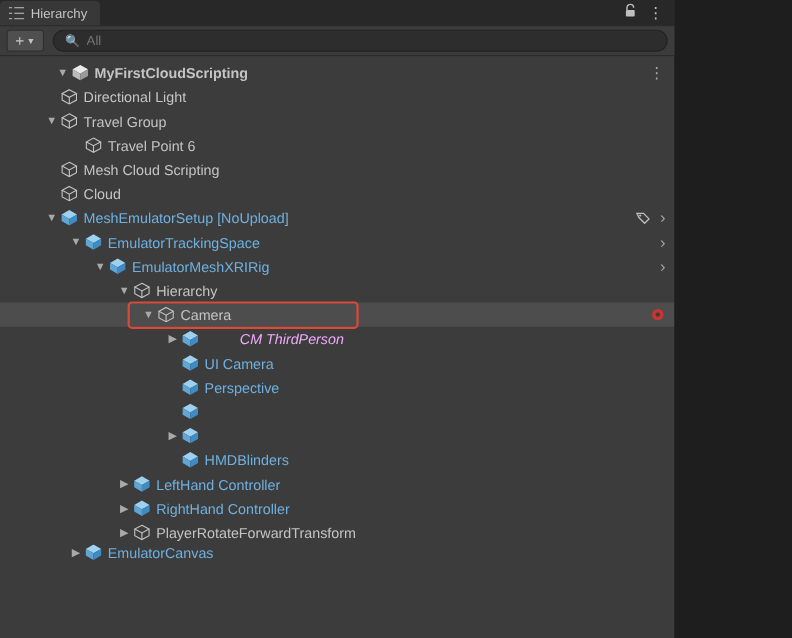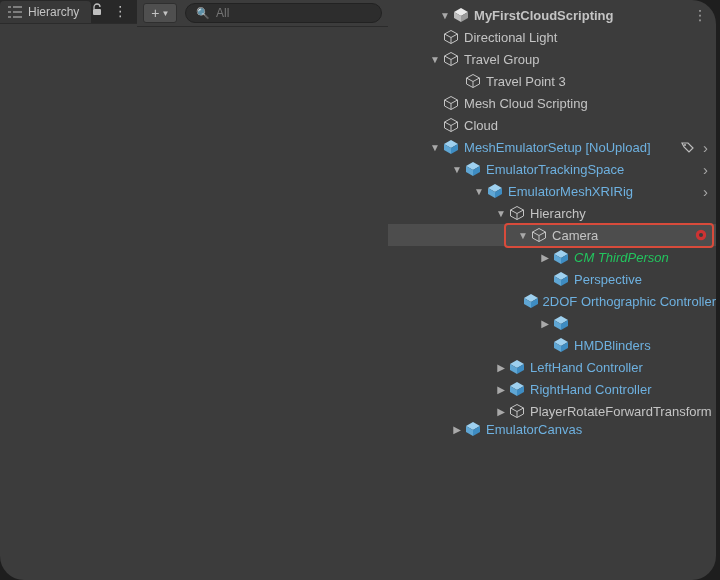--- a/index.html
+++ b/index.html
@@ -19,25 +19,24 @@
   html,body {
     margin:0; padding:0;
     width:720px; height:580px;
     background:#1e1e1e;
     font-family: "Segoe UI", Arial, sans-serif;
     font-size:13px;
     color:var(--text-normal);
     overflow:hidden;
   }
   .panel {
-    width:716px; height:580px;
+    width:613px; height:580px;
     background:var(--bg-panel);
-    display:flex; flex-direction:row;
+    display:flex; flex-direction:column;
     box-sizing:border-box;
-    border-radius:24px;
   }
   
   .tab-row {
     height:24px;
     background:var(--bg-darker);
     display:flex; align-items:flex-end;
     border-bottom:1px solid var(--border-dark);
     box-sizing:border-box;
   }
   .tab {
@@ -137,21 +136,21 @@
   .row .icon {
     width:18px; height:18px;
     display:inline-flex; align-items:center; justify-content:center;
     margin-right:4px;
   }
   .label {
     font-size:13px;
   }
   .label.bold { font-weight:700; }
   .label.prefab { color:var(--text-prefab); }
-  .label.italic { font-style:italic; color:#22c55e; }
+  .label.italic { font-style:italic; color:#f0abfc;margin-left:32px; }
   .row .trailing {
     position:absolute;
     right:8px;
     display:flex; align-items:center;
     gap:8px;
     color:#a8a8a8;
   }
   .chev-right {
     font-size:11px; color:#a8a8a8;
   }
@@ -259,21 +258,21 @@
       <div class="row">
         <span class="indent" style="width: 62px;"></span>
         <span class="toggle none">▶</span>
         <span class="icon">
           <svg width="16" height="16" viewBox="0 0 16 16">
             <polygon points="8,1.5 14.5,5 8,8.5 1.5,5" fill="none" stroke="#c4c4c4" stroke-width="1"></polygon>
             <polyline points="1.5,5 1.5,11 8,14.5 14.5,11 14.5,5" fill="none" stroke="#c4c4c4" stroke-width="1"></polyline>
             <line x1="8" y1="8.5" x2="8" y2="14.5" stroke="#c4c4c4" stroke-width="1"></line>
           </svg>
         </span>
-        <span class="label">Travel Point 3</span>
+        <span class="label">Travel Point 6</span>
       </div>
       <div class="row">
         <span class="indent" style="width: 40px;"></span>
         <span class="toggle none">▶</span>
         <span class="icon">
           <svg width="16" height="16" viewBox="0 0 16 16">
             <polygon points="8,1.5 14.5,5 8,8.5 1.5,5" fill="none" stroke="#c4c4c4" stroke-width="1"></polygon>
             <polyline points="1.5,5 1.5,11 8,14.5 14.5,11 14.5,5" fill="none" stroke="#c4c4c4" stroke-width="1"></polyline>
             <line x1="8" y1="8.5" x2="8" y2="14.5" stroke="#c4c4c4" stroke-width="1"></line>
           </svg>
@@ -391,33 +390,44 @@
       <div class="row">
         <span class="indent" style="width: 150px;"></span>
         <span class="toggle none">▶</span>
         <span class="icon">
           <svg width="16" height="16" viewBox="0 0 16 16">
             <polygon points="8,1 15,5 8,9 1,5" fill="#9ed0ef"></polygon>
             <polygon points="1,5 8,9 8,15 1,11" fill="#5fa6d4"></polygon>
             <polygon points="15,5 8,9 8,15 15,11" fill="#3e8cc2"></polygon>
           </svg>
         </span>
+        <span class="label prefab">UI Camera</span>
+      </div>
+      <div class="row">
+        <span class="indent" style="width: 150px;"></span>
+        <span class="toggle none">▶</span>
+        <span class="icon">
+          <svg width="16" height="16" viewBox="0 0 16 16">
+            <polygon points="8,1 15,5 8,9 1,5" fill="#9ed0ef"></polygon>
+            <polygon points="1,5 8,9 8,15 1,11" fill="#5fa6d4"></polygon>
+            <polygon points="15,5 8,9 8,15 15,11" fill="#3e8cc2"></polygon>
+          </svg>
+        </span>
         <span class="label prefab">Perspective</span>
       </div>
       <div class="row">
         <span class="indent" style="width: 150px;"></span>
         <span class="toggle none">▶</span>
         <span class="icon">
           <svg width="16" height="16" viewBox="0 0 16 16">
             <polygon points="8,1 15,5 8,9 1,5" fill="#9ed0ef"></polygon>
             <polygon points="1,5 8,9 8,15 1,11" fill="#5fa6d4"></polygon>
             <polygon points="15,5 8,9 8,15 15,11" fill="#3e8cc2"></polygon>
           </svg>
         </span>
-        <span class="label prefab">2DOF Orthographic Controller</span>
       </div>
       <div class="row">
         <span class="indent" style="width: 150px;"></span>
         <span class="toggle">▶</span>
         <span class="icon">
           <svg width="16" height="16" viewBox="0 0 16 16">
             <polygon points="8,1 15,5 8,9 1,5" fill="#9ed0ef"></polygon>
             <polygon points="1,5 8,9 8,15 1,11" fill="#5fa6d4"></polygon>
             <polygon points="15,5 8,9 8,15 15,11" fill="#3e8cc2"></polygon>
           </svg>

